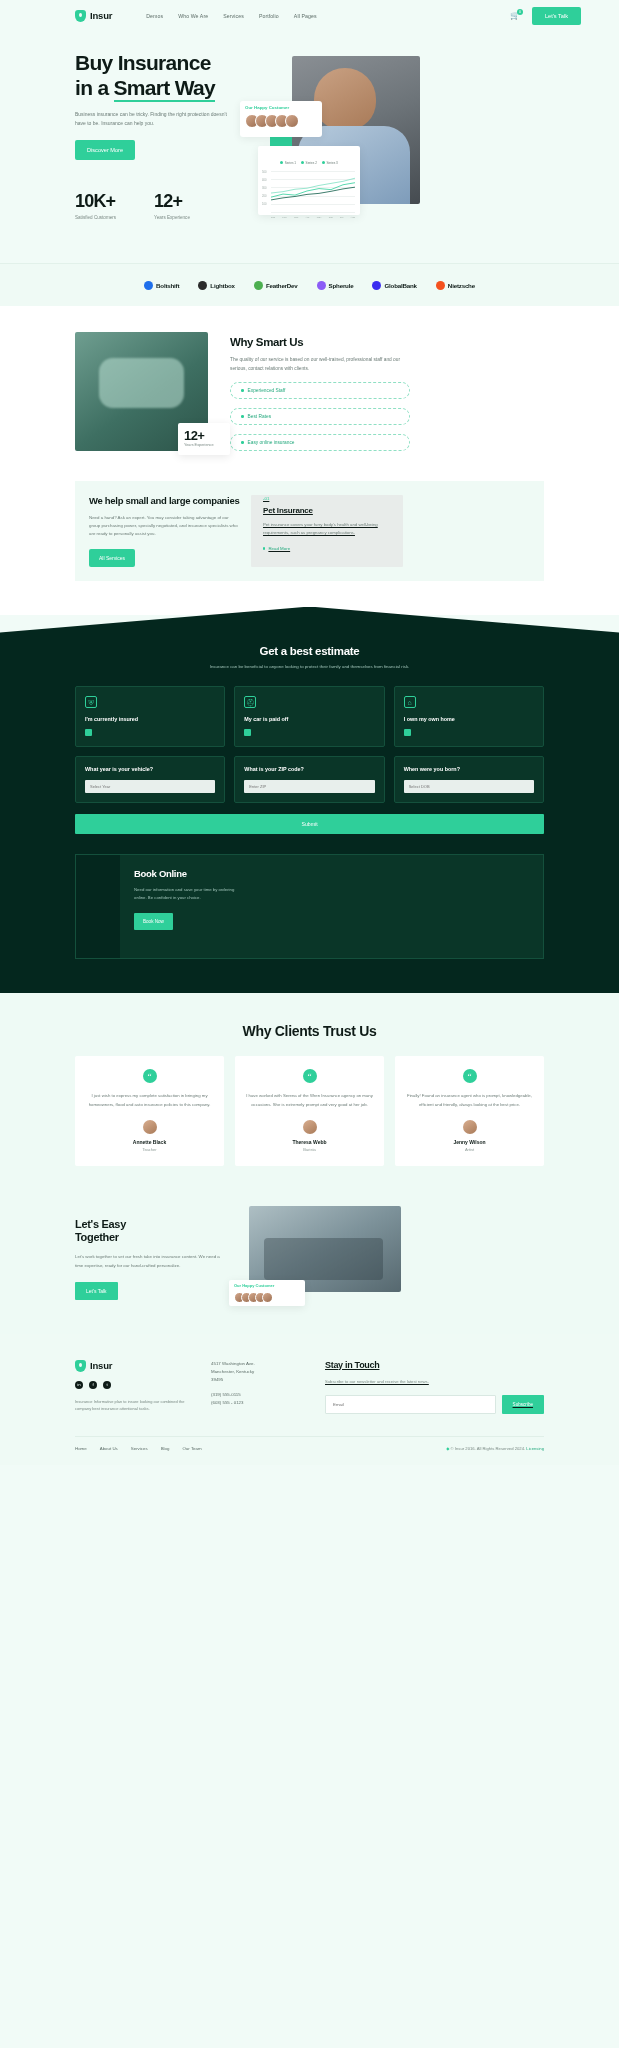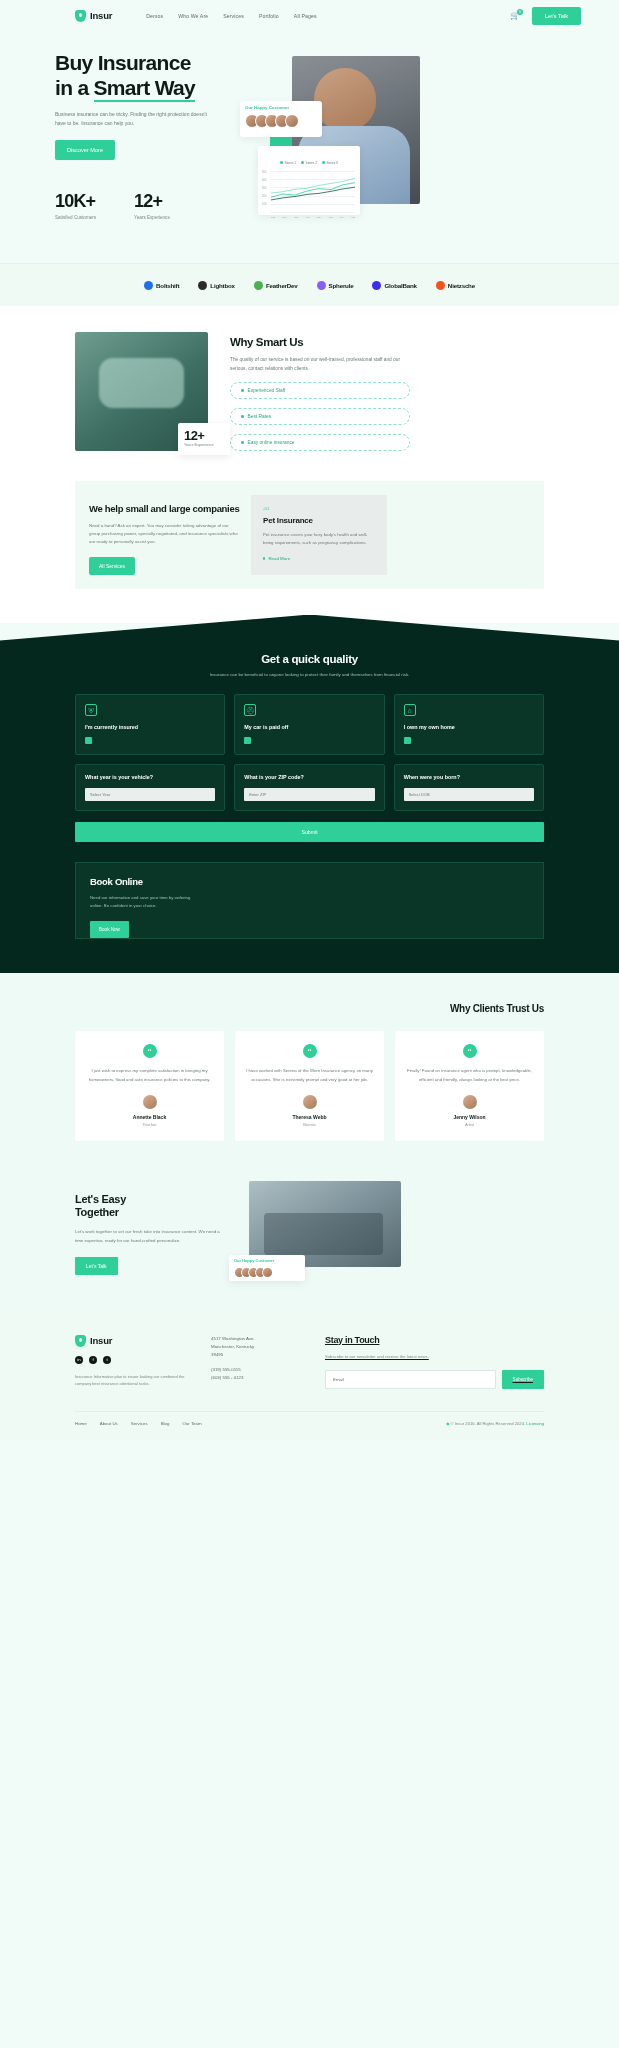--- a/index.html
+++ b/index.html
@@ -46,21 +46,21 @@
     width: 6px; height: 6px; border-radius: 50%;
     background: #2fcf9a; color: #fff;
     font-size: 3.6px; line-height: 6px; text-align: center;
   }
   .btn-talk {
     background: #2fcf9a; color: #fff; font-size: 5.6px;
     padding: 6px 13px; border: none; border-radius: 2px; cursor: pointer;
   }
 
   
-  .hero { position: relative; height: 232px; background: #f1fbf7; padding: 20px 0 0 55px; }
+  .hero { position: relative; height: 232px; background: #f1fbf7; padding: 20px 0 0 75px; }
   .hero h1 {
     font-size: 21px; line-height: 1.17; letter-spacing: -0.7px; font-weight: bold;
   }
   .uline { border-bottom: 2px solid #2fcf9a; padding-bottom: 1px; }
   .hero p {
     margin-top: 10px; font-size: 5px; line-height: 1.75; color: #6b7b76; width: 152px;
   }
   .btn-discover {
     margin-top: 12px; background: #2fcf9a; color: #fff; font-size: 5.6px;
     padding: 7px 12px; border: none; border-radius: 2px; cursor: pointer;
@@ -150,27 +150,27 @@
   .pill {
     margin-top: 9px; border: 0.8px dashed #8fe0c4; border-radius: 20px;
     padding: 5px 10px; font-size: 4.8px; color: #24a97e; display: flex; align-items: center; gap: 4px;
   }
   .pill i { width: 2.6px; height: 2.6px; border-radius: 50%; background: #2fcf9a; display: inline-block; }
 
   
   .services { background: #fff; padding: 0 75px 34px; }
   .svc-panel { background: #effaf5; padding: 14px; display: flex; flex-wrap: wrap; gap: 10px; }
   .svc-intro { width: 152px; }
-  .svc-intro h2 { font-size: 9.5px; line-height: 1.25; letter-spacing: -0.3px; margin-top: 8px; }
+  .svc-intro h2 { font-size: 9.5px; line-height: 1.25; letter-spacing: -0.3px; }
   .svc-intro p { font-size: 4.4px; line-height: 1.85; color: #6b7b76; margin-top: 7px; }
   .btn-all {
     margin-top: 10px; background: #2fcf9a; color: #fff; font-size: 5px;
     padding: 6px 10px; border: none; border-radius: 2px; cursor: pointer;
   }
-  .svc-card { width: 136px; background: #e8ecea; padding: 11px 12px; border-radius: 1px; }
+  .svc-card { width: 152px; background: #e8ecea; padding: 1px 12px; border-radius: 1px; text-decoration: underline; }
   .svc-num { font-size: 4.4px; color: #2fcf9a; }
   .svc-card h3 { font-size: 8px; margin-top: 5px; letter-spacing: -0.2px; }
   .svc-card p { font-size: 4.3px; line-height: 1.85; color: #6b7b76; margin-top: 6px; }
   .readmore { margin-top: 9px; font-size: 4.4px; color: #24a97e; display: flex; align-items: center; gap: 3px; }
   .readmore i { width: 2.4px; height: 2.4px; background: #2fcf9a; display: inline-block; border-radius: 50%; }
 
   
   .estimate {
     background: #04271e; color: #fff; padding: 26px 75px 34px;
     clip-path: polygon(0 26px, 50% 0, 100% 26px, 100% 100%, 0 100%);
@@ -195,21 +195,21 @@
   .fld-lbl { font-size: 5.4px; font-weight: bold; }
   .fld-input {
     margin-top: 8px; background: #e8efec; color: #6b7b76; font-size: 4px;
     padding: 4px 5px; border-radius: 1px; border: none; width: 100%;
   }
   .btn-submit {
     width: 100%; margin-top: 11px; background: #2fcf9a; color: #fff;
     font-size: 5.2px; padding: 7px 0; border: none; border-radius: 1px; cursor: pointer;
   }
   .cta-row { display: flex; gap: 0; margin-top: 20px; border: 0.8px solid #14503c; }
-  .cta-col { flex: 1; background: #0a3628; padding: 13px 14px 0; position: relative; overflow: hidden; }
+  .cta-col { flex: 1; background: #0a3628; padding: 13px 14px 28px; position: relative; overflow: hidden; margin-left: 44px; }
   .cta-col h3 { font-size: 9.5px; letter-spacing: -0.3px; }
   .cta-col p { font-size: 4.3px; line-height: 1.85; color: #9fc2b7; margin-top: 7px; width: 112px; }
   .btn-book {
     margin-top: 11px; background: #2fcf9a; color: #fff; font-size: 4.6px;
     padding: 6px 9px; border: none; border-radius: 1px; cursor: pointer;
   }
   .btn-phone {
     margin-top: 11px; background: #2fcf9a; color: #fff; font-size: 4.8px;
     padding: 6px 10px; border: none; border-radius: 1px; cursor: pointer; letter-spacing: 0.2px;
   }
@@ -217,21 +217,21 @@
     position: absolute; right: -10px; bottom: -6px; width: 46px; height: 54px;
     background: #0f4433; border-radius: 6px 6px 50% 50%; opacity: .95;
   }
   .shield::after {
     content: ""; position: absolute; left: 9px; top: 9px; width: 28px; height: 34px;
     border-radius: 4px 4px 50% 50%; border: 1.4px solid #2fcf9a;
   }
 
   
   .testi { background: #eefaf5; padding: 30px 75px 30px; }
-  .testi h2 { font-size: 10px; text-align: right; letter-spacing: -0.3px; }
+  .testi h2 { font-size: 14px; text-align: center; letter-spacing: -0.3px; }
   .testi-row { display: flex; gap: 11px; margin-top: 17px; }
   .tcard { flex: 1; background: #fff; border-radius: 2px; padding: 13px 11px 14px; text-align: center; }
   .quote-ic {
     width: 14px; height: 14px; border-radius: 50%; background: #2fcf9a; color: #fff;
     font-size: 9px; line-height: 14px; margin: 0 auto; font-family: "Liberation Serif", serif;
   }
   .tcard p { font-size: 4.3px; line-height: 1.9; color: #6b7b76; margin-top: 9px; }
   .tavatar {
     width: 14px; height: 14px; border-radius: 50%; margin: 11px auto 0;
     background: linear-gradient(145deg, #d9ae90, #a87a58);
@@ -461,21 +461,21 @@
         <p>Pet insurance covers your furry body's health and well-being requirements, such as pregnancy complications.</p>
         <div class="readmore">
           <i></i>
             <span>Read More</span>
         </div>
       </div>
     </div>
   </div>
 
   <div class="estimate">
-    <h2>Get a quick quality</h2>
+    <h2>Get a best estimate</h2>
     <div class="sub">Insurance can be beneficial to anyone looking to protect their family and themselves from financial risk.</div>
 
     <div class="opt-row">
       <div class="opt">
         <div class="opt-ic">⛨</div>
         <div class="opt-lbl">I'm currently insured</div>
         <div class="opt-check"></div>
       </div>
       <div class="opt">
         <div class="opt-ic">⛑</div>

